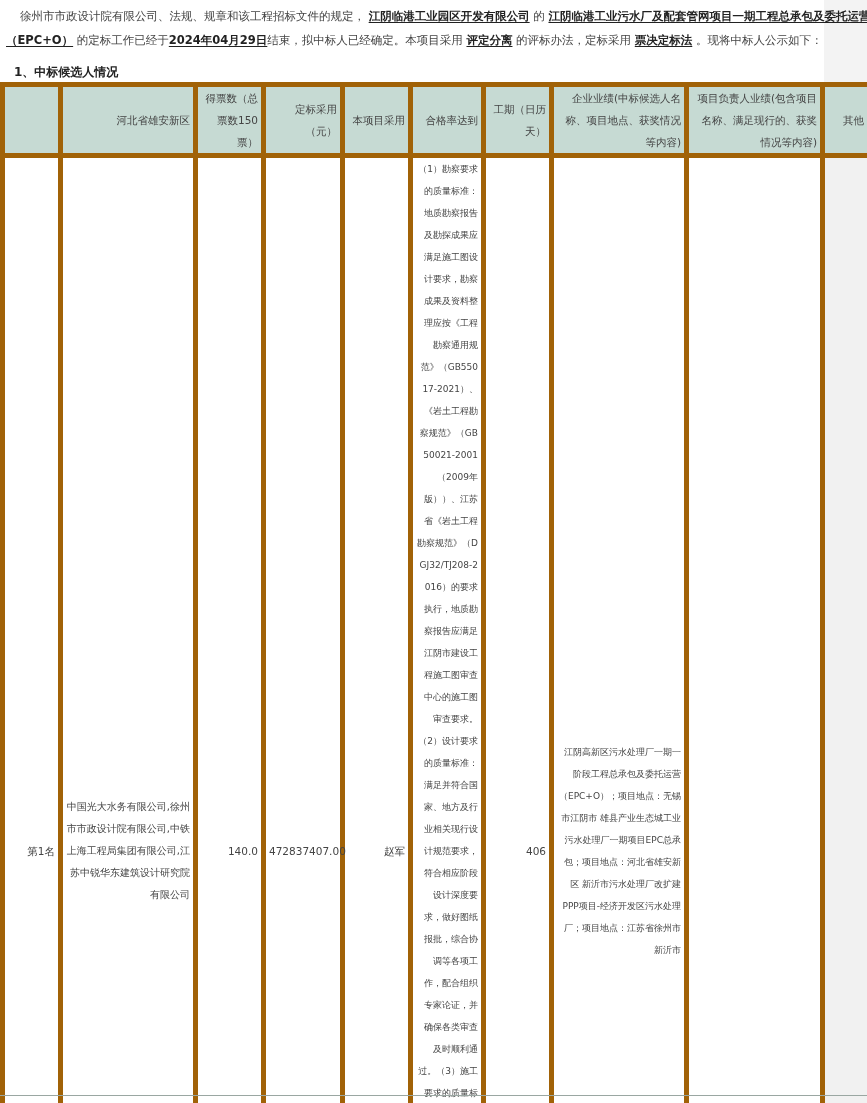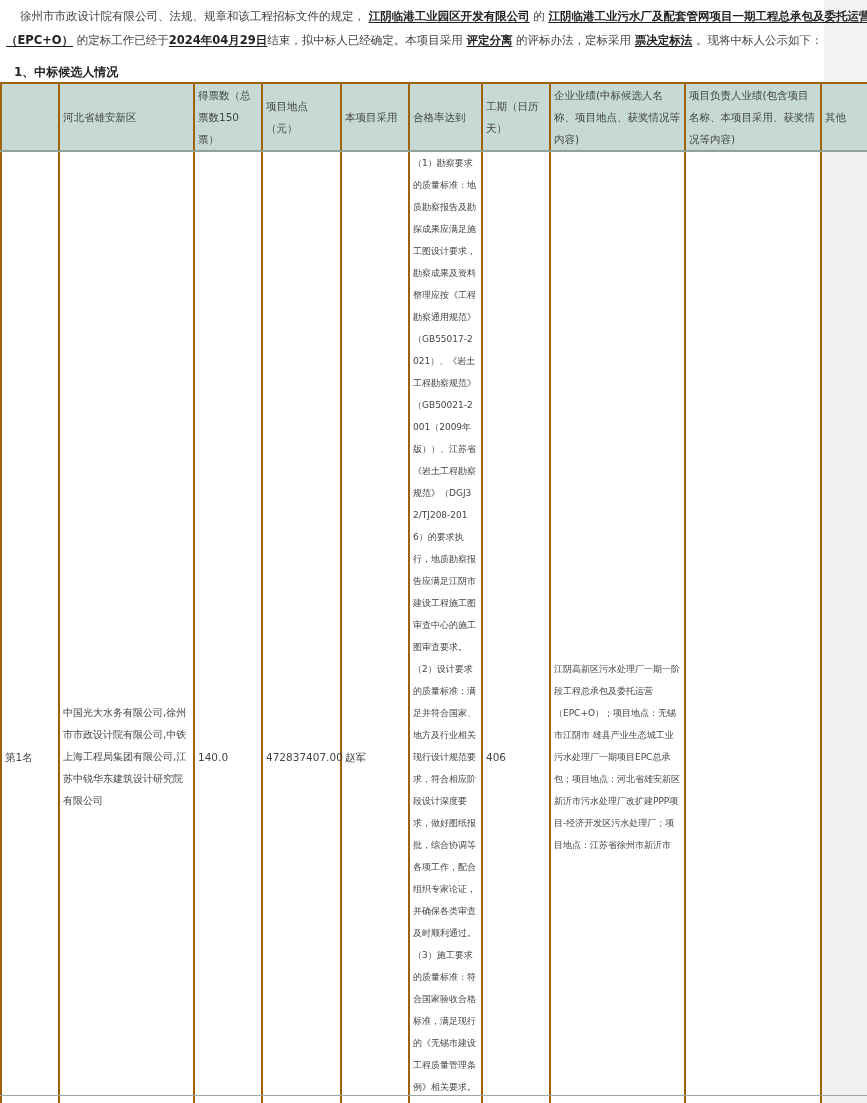--- a/index.html
+++ b/index.html
@@ -25,22 +25,22 @@
     position: absolute; left: 14px; top: 64px;
     font-size: 12px; font-weight: bold; color: #222;
   }
   table.bid {
     position: absolute; left: 0; top: 82px;
     border-collapse: collapse; table-layout: fixed;
     width: 867px;
     font-size: 10.5px; color: #444;
   }
   table.bid th, table.bid td {
-    border: 2px solid #a16207;
-    text-align: left; vertical-align: middle;
+    border: 5px solid #a16207;
+    text-align: right; vertical-align: middle;
     padding: 0 3px;
   }
   table.bid thead th {
     background: #c6dad3;
     height: 58px; font-weight: normal; line-height: 22px;
     color: #444;
     border-bottom: 2px solid #8fa39b;
   }
   table.bid tbody td { height: 950px; background: #fff; line-height: 22px; }
   table.bid tbody td.other { background: #f1f1f1; }
@@ -83,26 +83,26 @@
       <col style="width:68px">
       <col style="width:135px">
       <col style="width:136px">
       <col style="width:47px">
   </colgroup>
   <thead>
     <tr>
       <th></th>
       <th>河北省雄安新区</th>
       <th>得票数（总票数150票）</th>
-      <th>项目地点（元）</th>
+      <th>定标采用（元）</th>
       <th>本项目采用</th>
       <th>合格率达到</th>
       <th>工期（日历天）</th>
       <th>企业业绩(中标候选人名称、项目地点、获奖情况等内容)</th>
-      <th>项目负责人业绩(包含项目名称、本项目采用、获奖情况等内容)</th>
+      <th>项目负责人业绩(包含项目名称、满足现行的、获奖情况等内容)</th>
       <th>其他</th>
     </tr>
   </thead>
   <tbody>
     <tr>
       <td>第1名</td>
       <td class="names">中国光大水务有限公司,徐州市市政设计院有限公司,中铁上海工程局集团有限公司,江苏中锐华东建筑设计研究院有限公司</td>
       <td>140.0</td>
       <td>472837407.00</td>
       <td>赵军</td>

